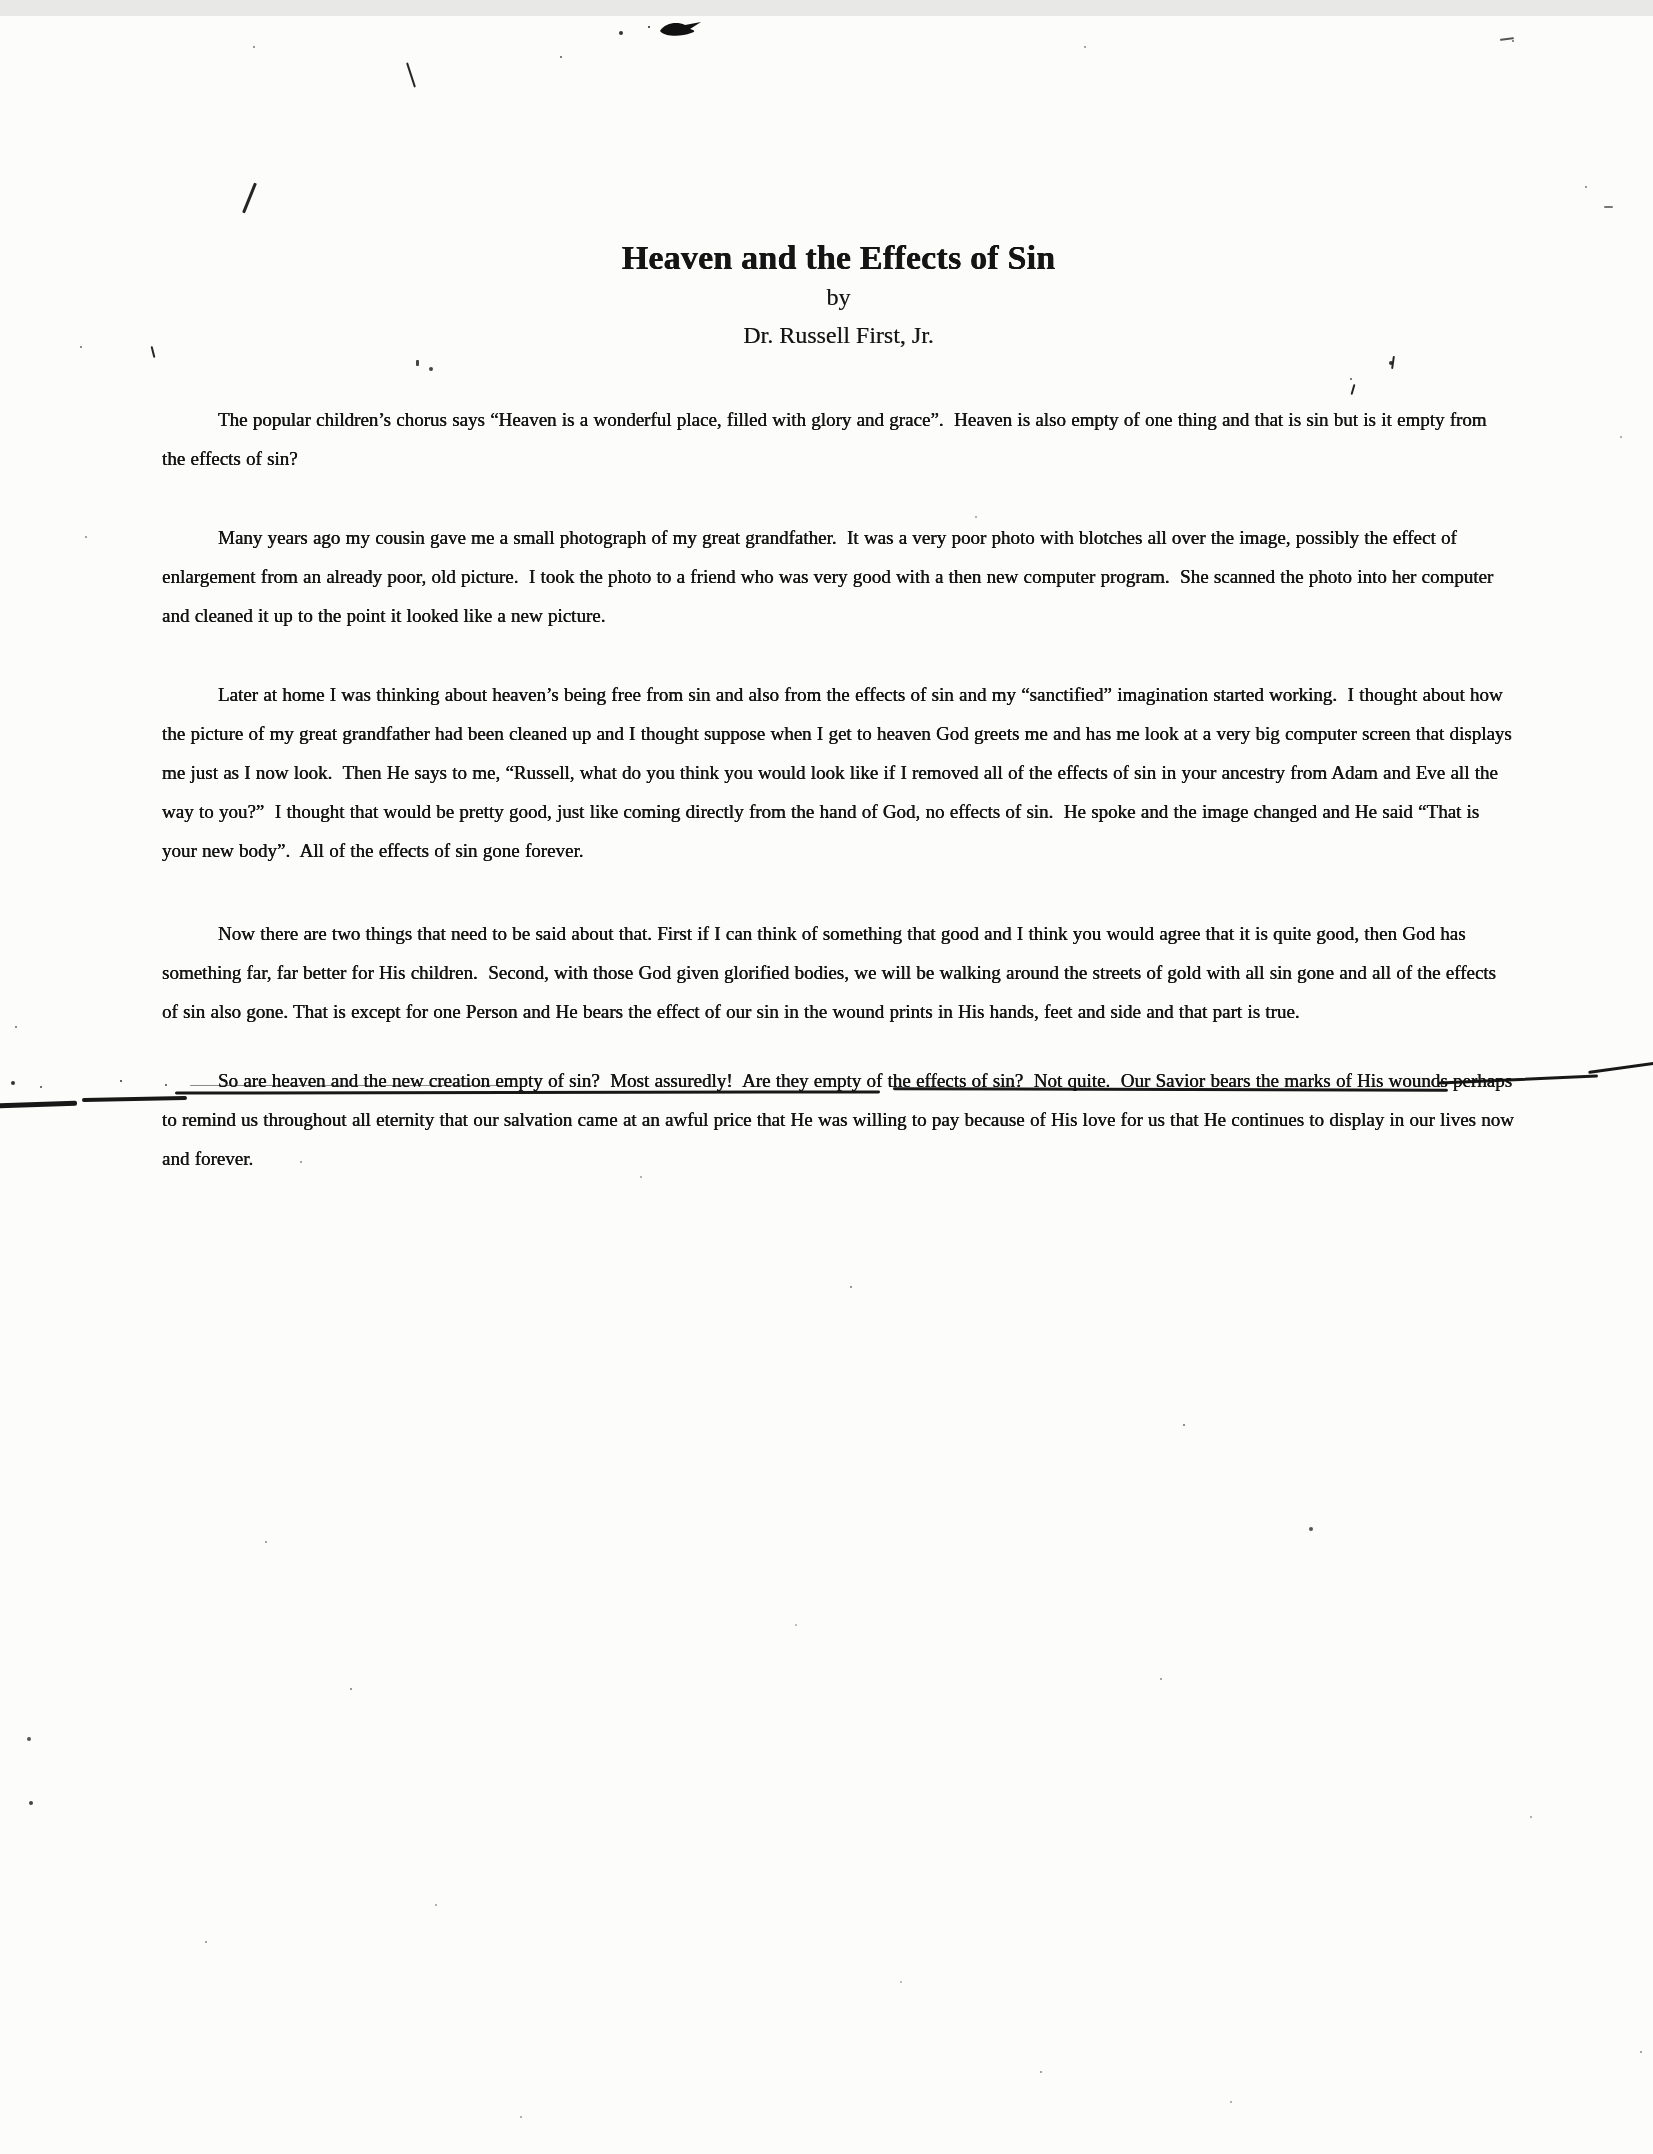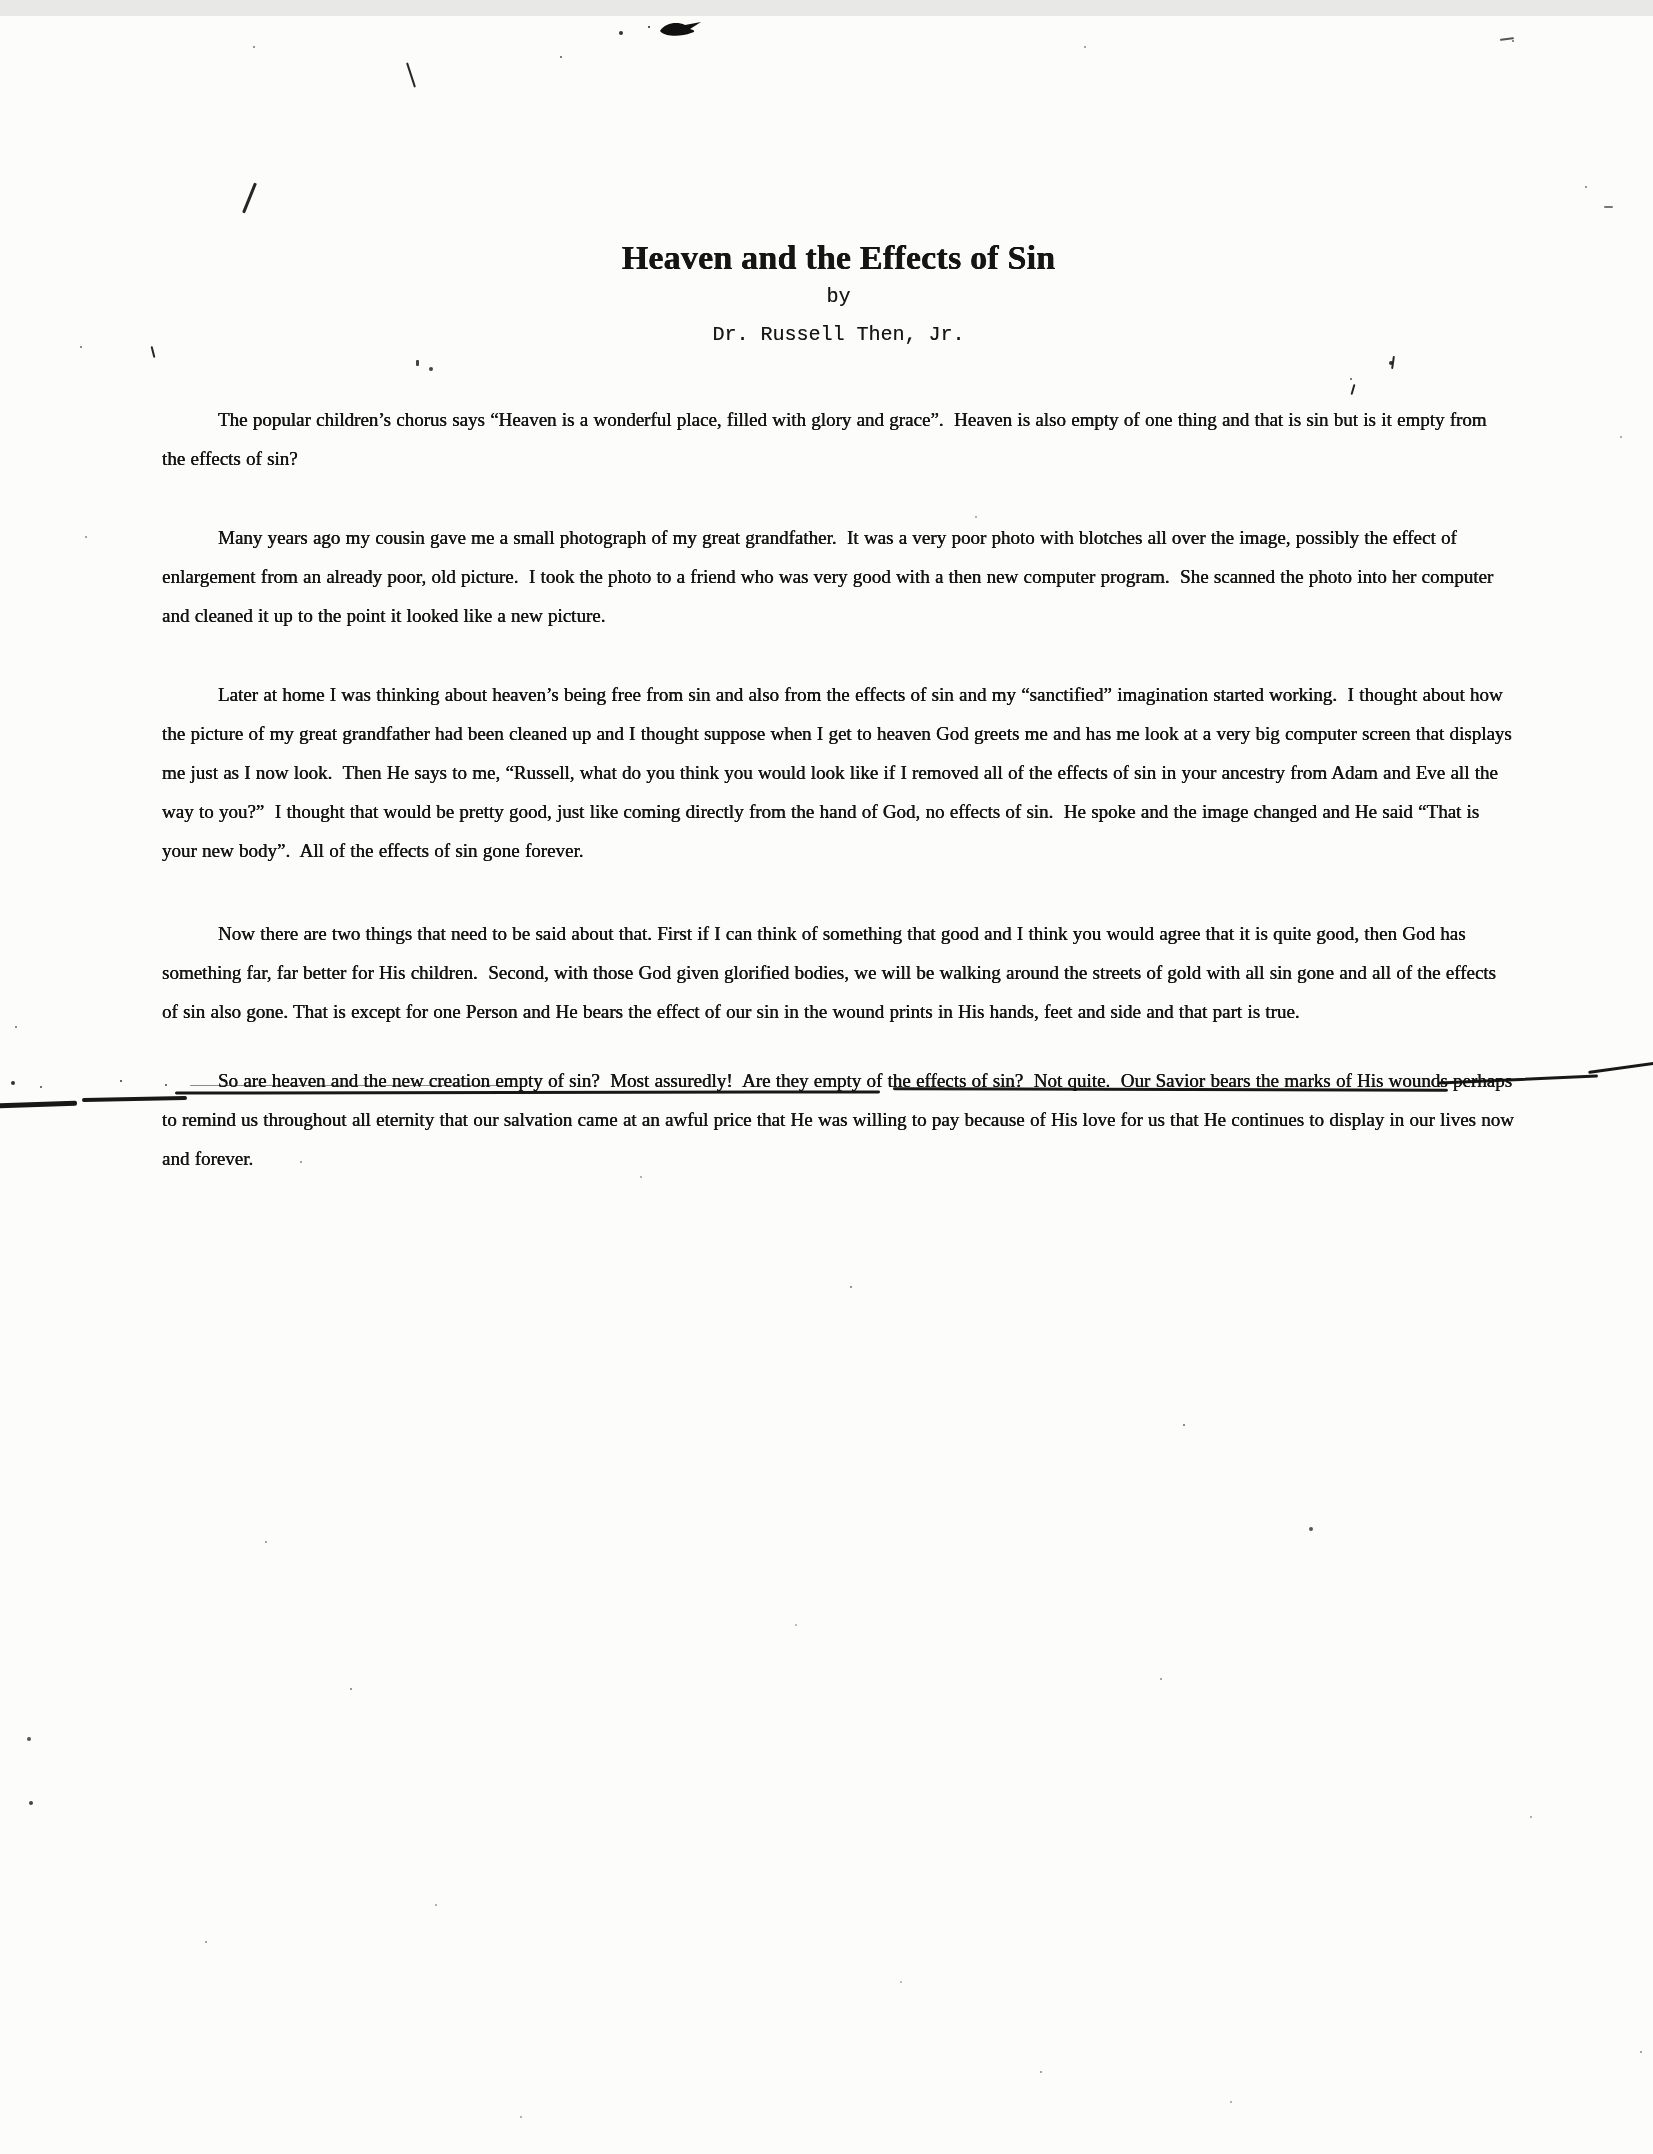--- a/index.html
+++ b/index.html
@@ -22,24 +22,23 @@
     text-align:center;
     font-size:34px;
     font-weight:bold;
     line-height:40px;
     letter-spacing:0.2px;
     text-shadow:0.4px 0.4px 0 rgba(0,0,0,.65), 0 0 0.5px rgba(0,0,0,.9);
   }
   .byline,.author{
     margin:0;
     text-align:center;
-    font-size:20px;
+    font-size:24px;
     line-height:38px;
     text-shadow:0.3px 0.3px 0 rgba(0,0,0,.55);
-    font-family:Liberation Mono, monospace;
   }
   .body-par{
     margin:40px 0 0 0;
     font-size:19px;
     line-height:39px;
     text-indent:56px;
     white-space:pre-wrap;
     text-align:left;
     text-shadow:0.35px 0.35px 0 rgba(0,0,0,.6), 0 0 0.4px rgba(0,0,0,.85);
     word-spacing:0.5px;
@@ -94,21 +93,21 @@
     <div class="crease-seg" style="left:175px;top:1075px;width:705px;height:3px;transform:rotate(-0.1deg);"></div>
     <div class="crease-seg" style="left:190px;top:1069px;width:320px;height:1px;background:#8a8a8a;"></div>
     <div class="crease-seg" style="left:893px;top:1072px;width:555px;height:3px;transform:rotate(0.15deg);"></div>
     <div class="crease-seg" style="left:1438px;top:1062px;width:160px;height:3px;transform:rotate(-2.5deg);"></div>
     <div class="crease-seg" style="left:1588px;top:1050px;width:72px;height:3px;transform:rotate(-8deg);"></div>
   </div>
 
   <div class="content">
     <h1 class="doc-title">Heaven and the Effects of Sin</h1>
     <div class="byline">by</div>
-    <div class="author">Dr. Russell Then, Jr.</div>
+    <div class="author">Dr. Russell First, Jr.</div>
 
     <p class="body-par" style="margin-top:46px;">The popular children’s chorus says “Heaven is a wonderful place, filled with glory and grace”.  Heaven is also empty of one thing and that is sin but is it empty from the effects of sin?</p>
     <p class="body-par">Many years ago my cousin gave me a small photograph of my great grandfather.  It was a very poor photo with blotches all over the image, possibly the effect of enlargement from an already poor, old picture.  I took the photo to a friend who was very good with a then new computer program.  She scanned the photo into her computer and cleaned it up to the point it looked like a new picture.</p>
     <p class="body-par">Later at home I was thinking about heaven’s being free from sin and also from the effects of sin and my “sanctified” imagination started working.  I thought about how the picture of my great grandfather had been cleaned up and I thought suppose when I get to heaven God greets me and has me look at a very big computer screen that displays me just as I now look.  Then He says to me, “Russell, what do you think you would look like if I removed all of the effects of sin in your ancestry from Adam and Eve all the way to you?”  I thought that would be pretty good, just like coming directly from the hand of God, no effects of sin.  He spoke and the image changed and He said “That is your new body”.  All of the effects of sin gone forever.</p>
     <p class="body-par" style="margin-top:44px;">Now there are two things that need to be said about that. First if I can think of something that good and I think you would agree that it is quite good, then God has something far, far better for His children.  Second, with those God given glorified bodies, we will be walking around the streets of gold with all sin gone and all of the effects of sin also gone. That is except for one Person and He bears the effect of our sin in the wound prints in His hands, feet and side and that part is true.</p>
     <p class="body-par" style="margin-top:30px;">So are heaven and the new creation empty of sin?  Most assuredly!  Are they empty of the effects of sin?  Not quite.  Our Savior bears the marks of His wounds perhaps to remind us throughout all eternity that our salvation came at an awful price that He was willing to pay because of His love for us that He continues to display in our lives now and forever.</p>
   </div>
 
 </div>
 

